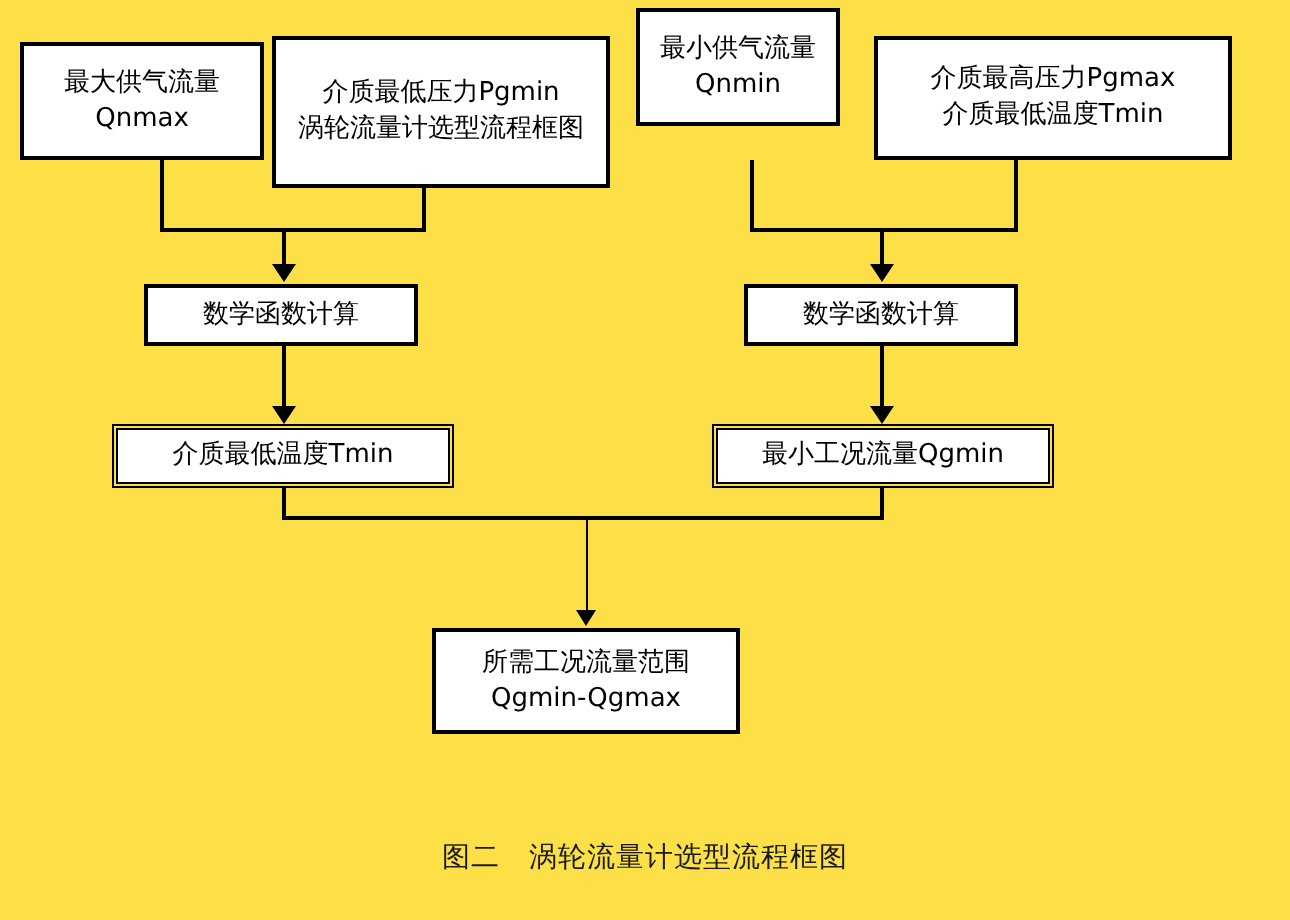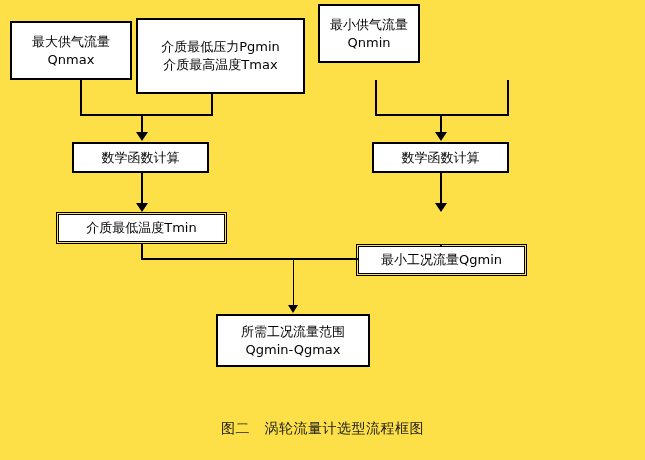--- a/index.html
+++ b/index.html
@@ -86,28 +86,32 @@
 
 <div id="canvas">
 
   <div class="node" style="left:10px; top:21px; width:122px; height:59px;">
     <span class="line1">最大供气流量</span>
     <span class="line2">Qnmax</span>
   </div>
 
   <div class="node" style="left:136px; top:18px; width:169px; height:76px;">
     <span class="line1">介质最低压力Pgmin</span>
-    <span class="line2">介质最高温度Tmax</span>
+    <span class="line2">涡轮流量计选型流程框图</span>
   </div>
 
   <div class="node" style="left:318px; top:4px; width:102px; height:59px;text-align:center;">
     <span class="line1">最小供气流量</span>
     <span class="line2">Qnmin</span>
   </div>
 
+  <div class="node" style="left:437px; top:18px; width:179px; height:62px;">
+    <span class="line1">介质最高压力Pgmax</span>
+    <span class="line2">介质最低温度Tmin</span>
+  </div>
 
   <div class="vline" style="left:80px; top:80px; height:36px;"></div>
   <div class="vline" style="left:211px; top:80px; height:36px;"></div>
   <div class="hline" style="left:80px; top:114px; width:133px;"></div>
   <div class="vline" style="left:141px; top:114px; height:20px;"></div>
   <div class="arrowhead" style="left:136px; top:132px;"></div>
 
   <div class="vline" style="left:375px; top:80px; height:36px;"></div>
   <div class="vline" style="left:507px; top:80px; height:36px;"></div>
   <div class="hline" style="left:375px; top:114px; width:134px;"></div>
@@ -125,21 +129,21 @@
   <div class="vline" style="left:141px; top:173px; height:32px;"></div>
   <div class="arrowhead" style="left:136px; top:203px;"></div>
 
   <div class="vline" style="left:440px; top:173px; height:32px;"></div>
   <div class="arrowhead" style="left:435px; top:203px;"></div>
 
   <div class="node thin" style="left:58px; top:214px; width:167px; height:28px;">
     <span class="line1">介质最低温度Tmin</span>
   </div>
 
-  <div class="node thin" style="left:358px; top:214px; width:167px; height:28px;margin-top:32px;">
+  <div class="node thin" style="left:358px; top:214px; width:167px; height:28px;">
     <span class="line1">最小工况流量Qgmin</span>
   </div>
 
   <div class="vline" style="left:141px; top:244px; height:16px;"></div>
   <div class="vline" style="left:440px; top:244px; height:16px;"></div>
   <div class="hline" style="left:141px; top:258px; width:301px;"></div>
   <div class="vline thin" style="left:293px; top:258px; height:50px;"></div>
   <div class="arrowhead small" style="left:288px; top:305px;"></div>
 
   <div class="node" style="left:216px; top:314px; width:154px; height:53px;">

